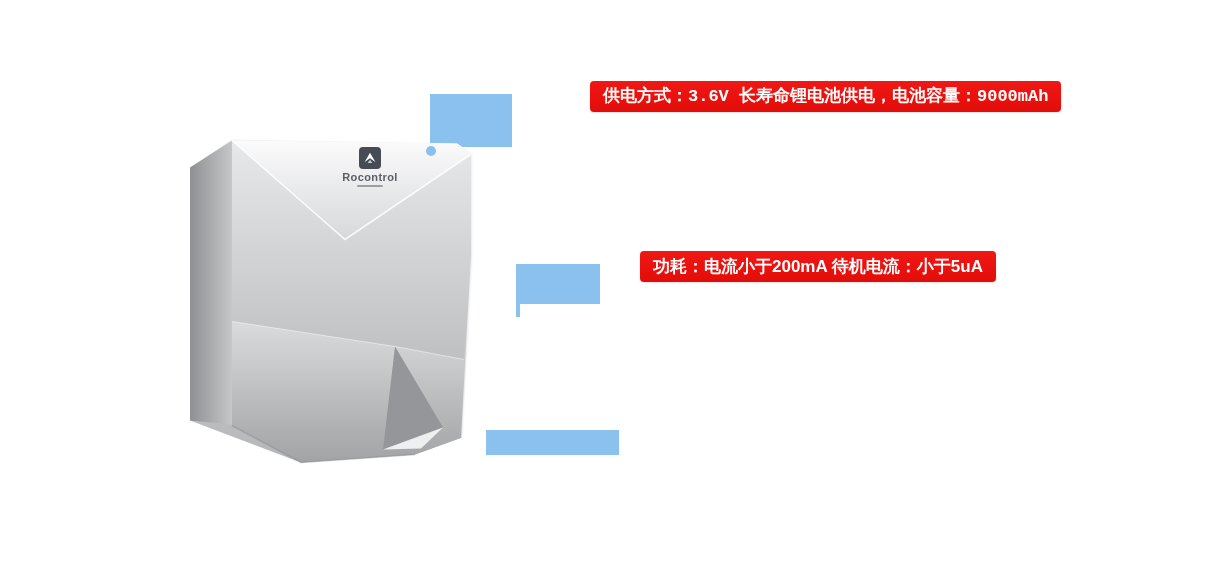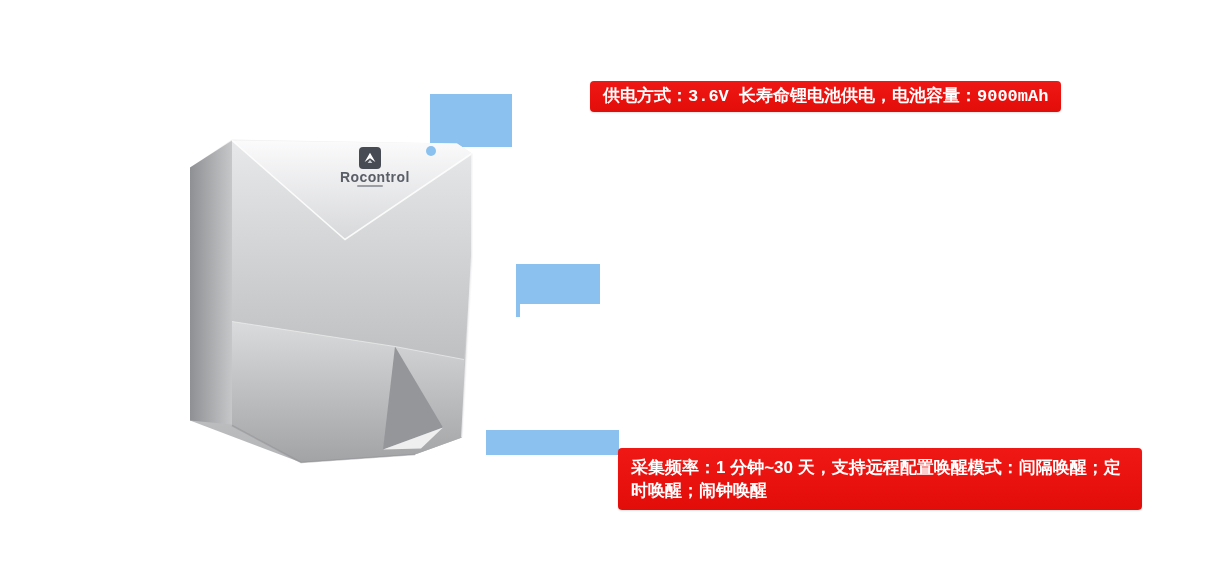--- a/index.html
+++ b/index.html
@@ -20,21 +20,21 @@
   .connector-dot{left:426px;top:146px;width:10px;height:10px;border-radius:50%;}
 
   
   .device{position:absolute;left:185px;top:126px;width:295px;height:348px;}
 
   
   .logo{position:absolute;left:340px;top:147px;width:60px;text-align:center;}
   .logo-mark{width:22px;height:22px;margin:0 auto;background:#474b54;border-radius:4px;
     display:flex;align-items:center;justify-content:center;}
   .logo-mark svg{width:16px;height:16px;display:block;}
-  .logo-text{margin-top:3px;font-size:14px;font-weight:bold;color:#5a5e66;letter-spacing:.4px;line-height:10px;}
+  .logo-text{margin-top:3px;font-size:11px;font-weight:bold;color:#5a5e66;letter-spacing:.4px;line-height:10px;}
   .logo-sub{width:26px;height:2px;background:#9b9ea4;margin:3px auto 0;border-radius:1px;}
 
   
   .callout{
     position:absolute;
     background:linear-gradient(180deg,#f01814 0%,#e20c09 100%);
     color:#ffffff;
     font-size:17px;font-weight:bold;
     border-radius:4px;
     padding:6px 13px;
@@ -116,16 +116,16 @@
       </svg>
     </div>
     <div class="logo-text">Rocontrol</div>
     <div class="logo-sub"></div>
   </div>
 
   <div class="connector connector-dot"></div>
 
   <div class="callout callout-power">供电方式：3.6V 长寿命锂电池供电，电池容量：9000mAh</div>
 
+  <div class="callout callout-consumption">功耗：电流小于200mA 待机电流：小于5uA</div>
 
-  <div class="callout callout-sampling">采集频率：1 分钟~30 天，支持远程配置唤醒模式：间隔唤醒；定时唤醒；闹钟唤醒</div>
 
 </div>
 
 </body></html>

